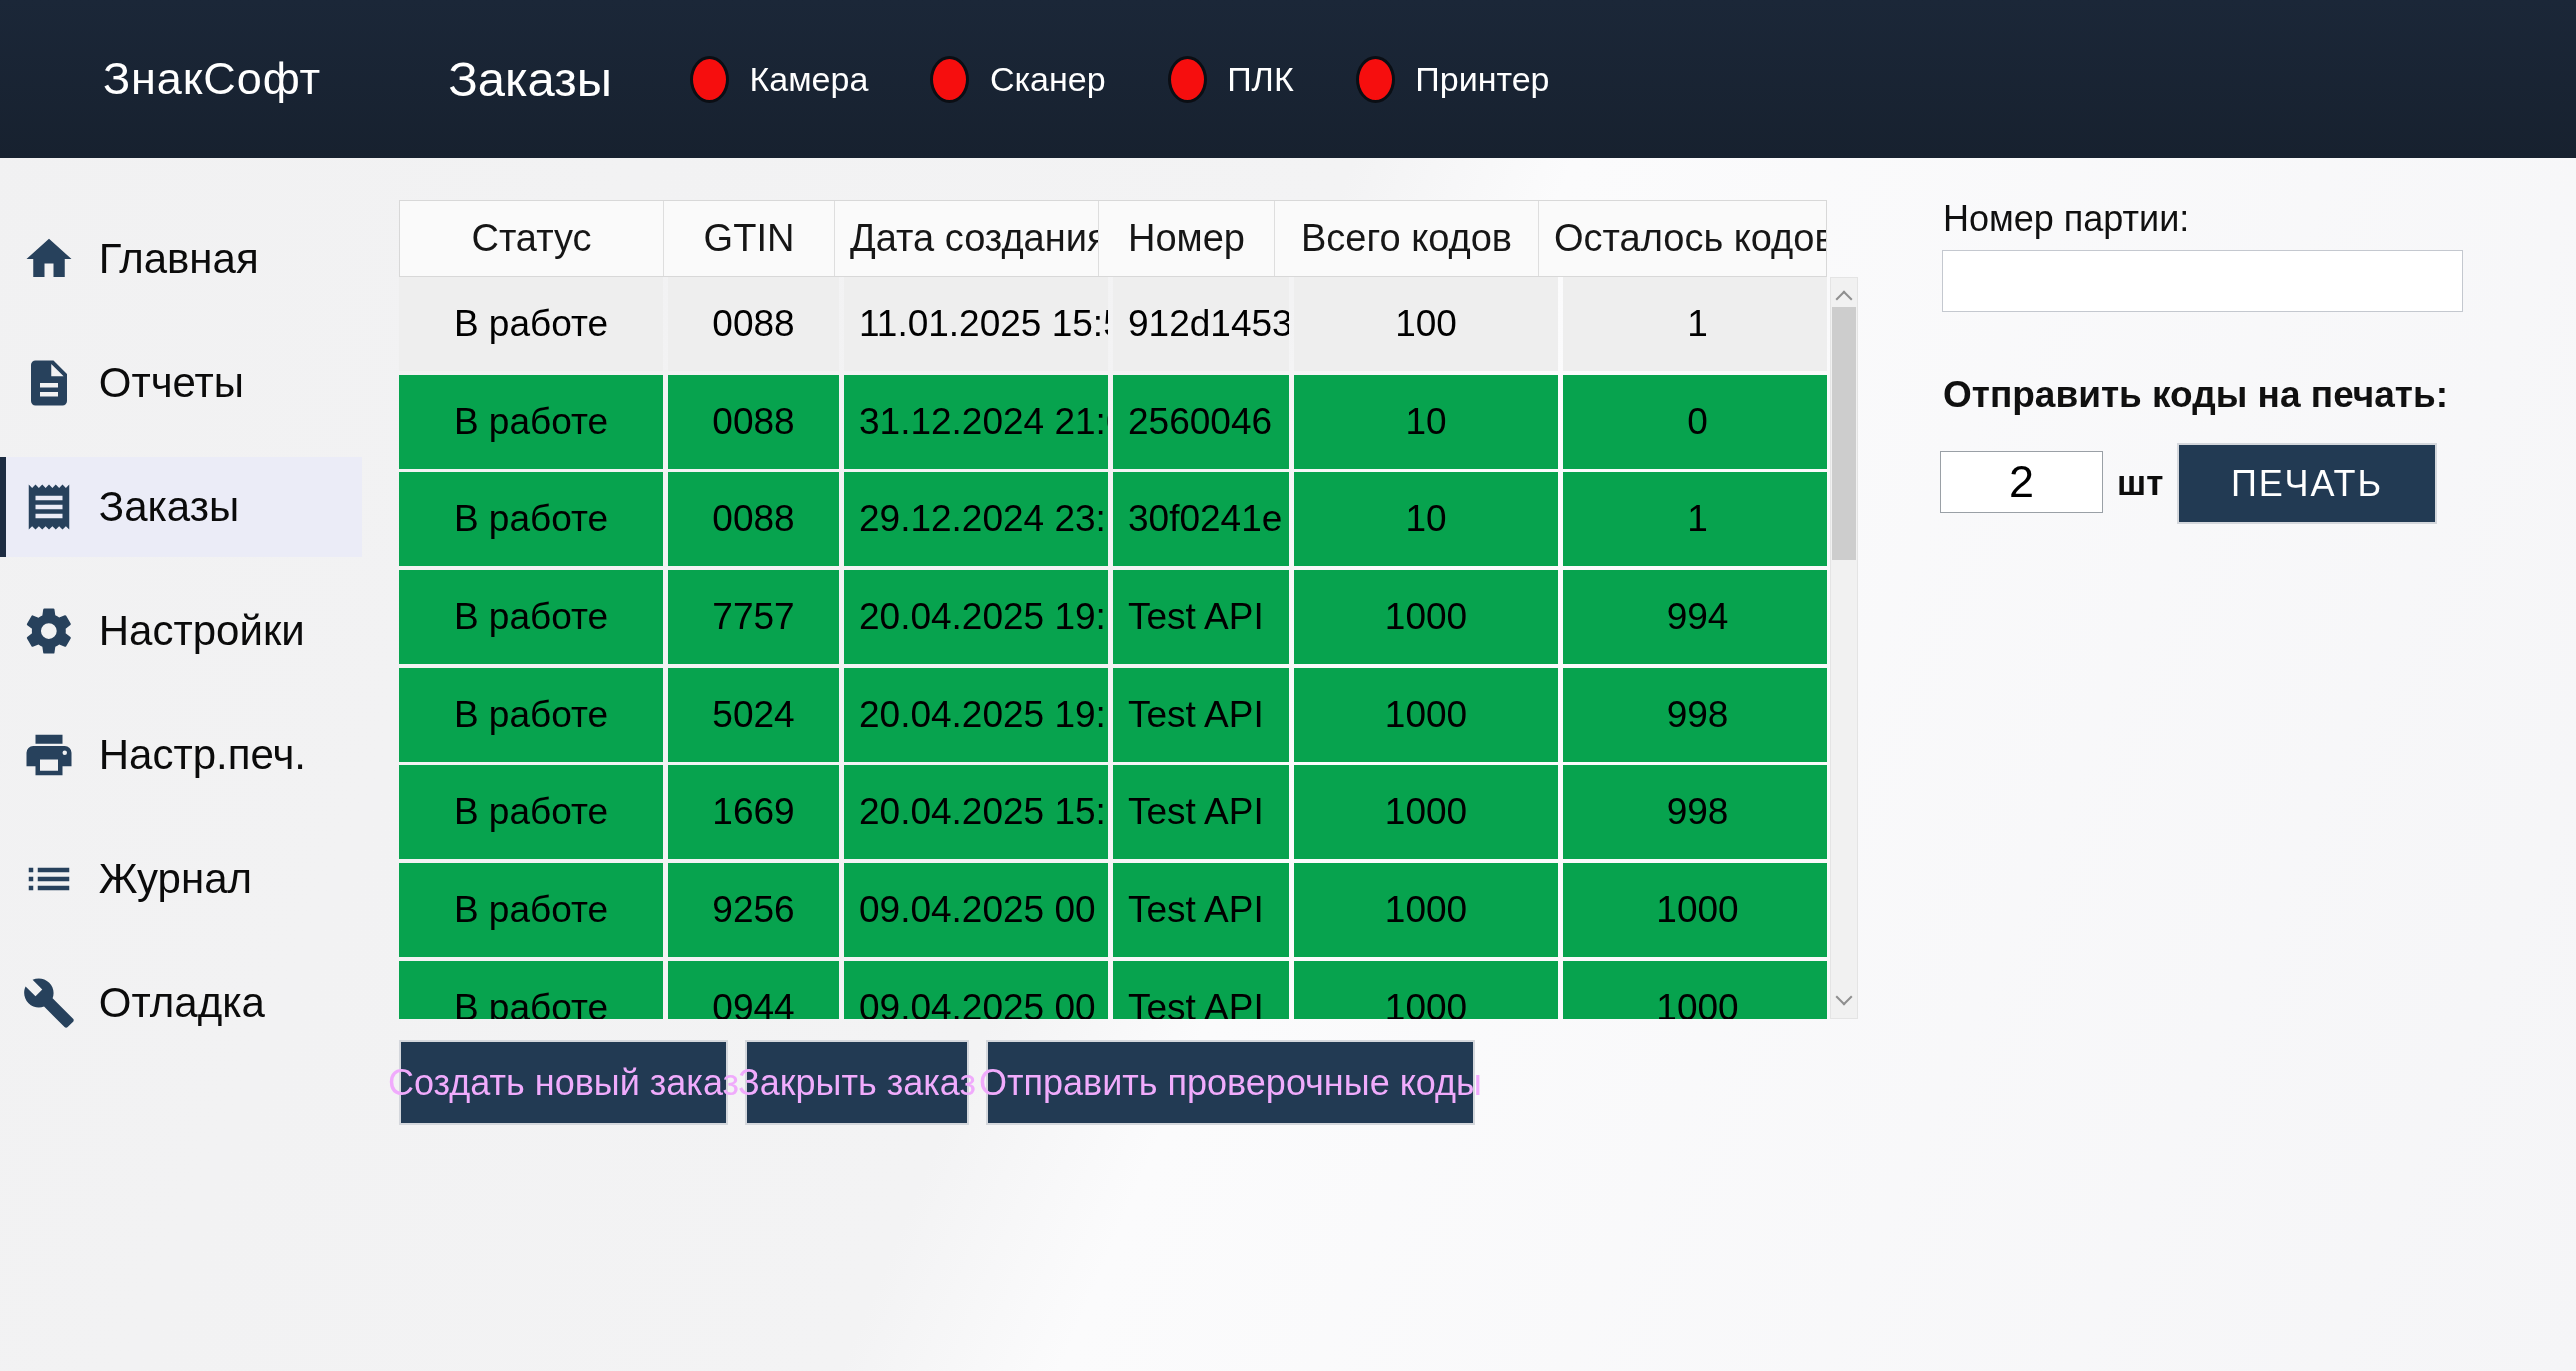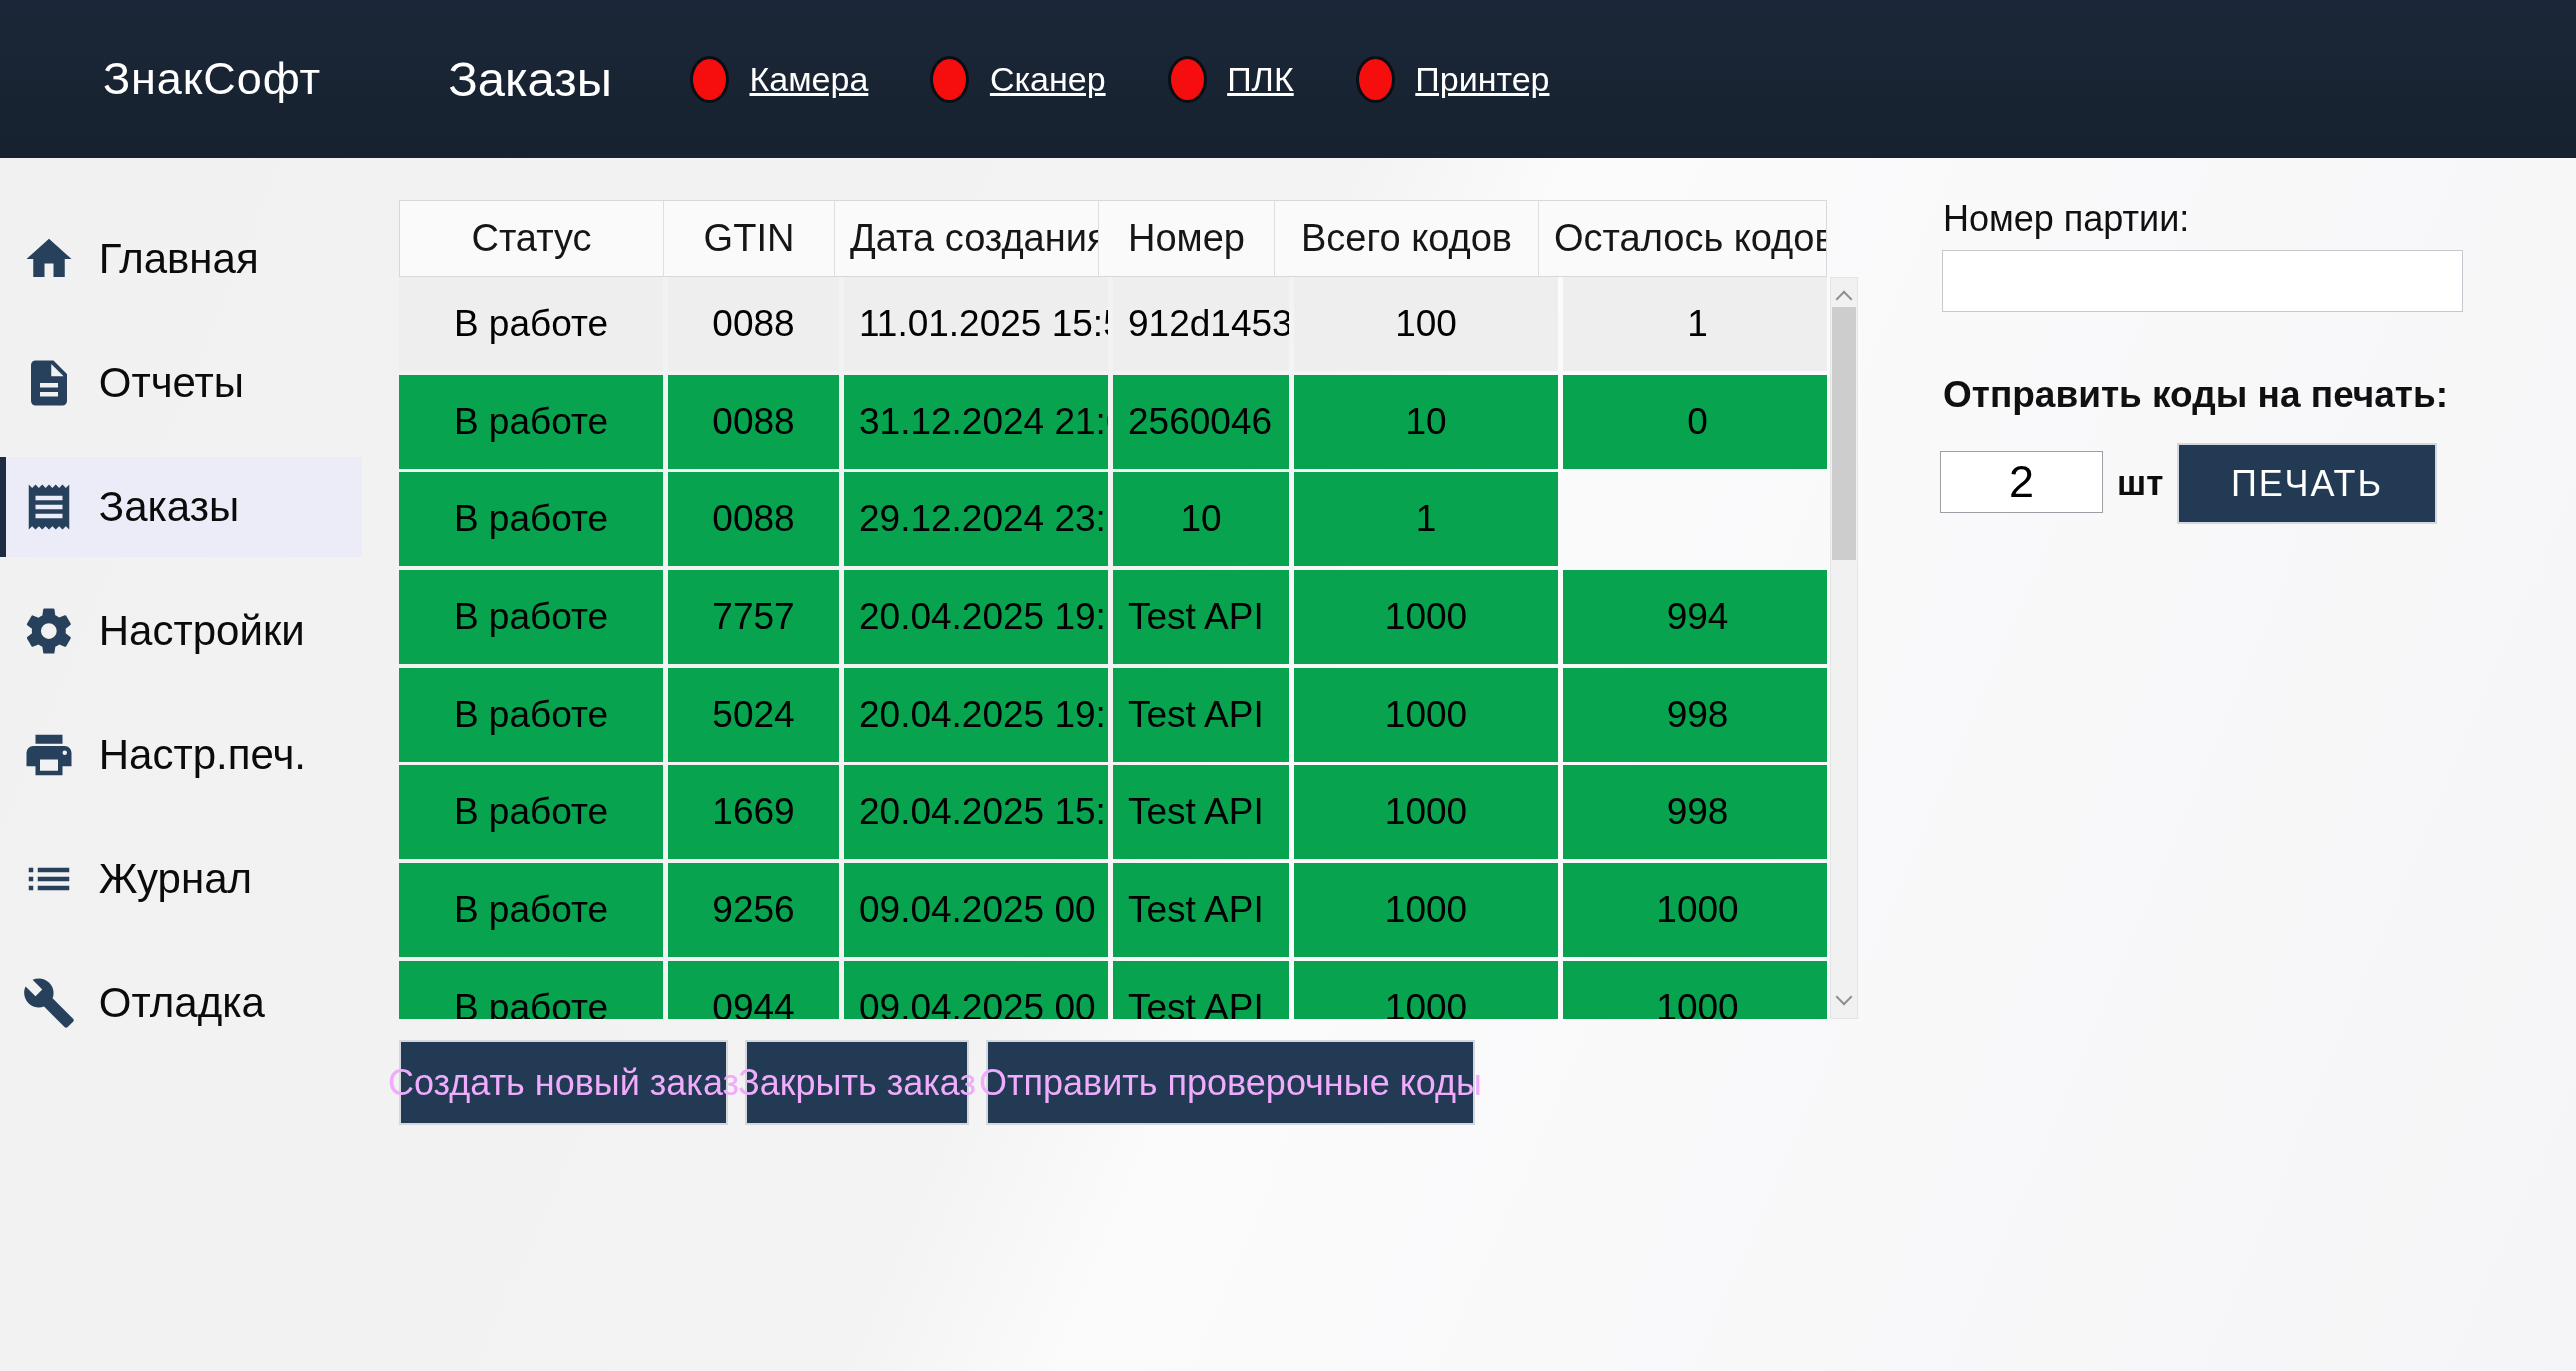--- a/index.html
+++ b/index.html
@@ -24,21 +24,21 @@
   .navbar{
     position:absolute;left:0;top:0;width:2576px;height:158px;
     background:linear-gradient(180deg,var(--navbar_bg2),var(--navbar_bg));
     display:flex;align-items:center;color:#fff;
   }
   .logo{margin-left:103px;font-size:45px;letter-spacing:0.9px;}
   .page-title{margin-left:127px;font-size:49px;}
   .indicators{margin-left:78px;display:flex;align-items:center;gap:62px;}
   .indicator{display:flex;align-items:center;gap:20.6px;}
   .dot{width:39px;height:47px;border-radius:50%;background:var(--status_red);border:3.7px solid #0a0e14;}
-  .ind-label{font-size:34px;color:#fff;text-decoration:underline;}
+  .ind-label{font-size:34px;color:#fff;}
   
   .sidebar{position:absolute;left:0;top:158px;width:362px;bottom:0;padding-top:51px;}
   .side-item{height:100px;margin-bottom:24px;display:flex;align-items:center;position:relative;cursor:pointer;}
   .side-item.active{background:var(--selected_bg);}
   .side-item.active::before{content:'';position:absolute;left:0;top:0;bottom:0;width:5.6px;background:var(--selected_bar);}
   .side-icon{width:54px;height:54px;margin-left:22.4px;flex:0 0 54px;display:flex;align-items:center;justify-content:center;}
   .side-icon svg{width:54px;height:54px;fill:var(--icon_navy);}
   .side-label{margin-left:22.4px;font-size:42px;font-weight:500;color:#0b0b0b;white-space:nowrap;}
   
   .thead{
@@ -206,20 +206,21 @@
       <div class="td">0088</div>
       <div class="td clip-left">31.12.2024 21:0</div>
       <div class="td clip-left">2560046</div>
       <div class="td">10</div>
       <div class="td">0</div>
     </div>
     <div class="trow green">
       <div class="td">В работе</div>
       <div class="td">0088</div>
       <div class="td clip-left">29.12.2024 23:1</div>
+      <div class="td clip-left">30f0241e</div>
       <div class="td">10</div>
       <div class="td">1</div>
     </div>
     <div class="trow green">
       <div class="td">В работе</div>
       <div class="td">7757</div>
       <div class="td clip-left">20.04.2025 19:</div>
       <div class="td clip-left">Test API</div>
       <div class="td">1000</div>
       <div class="td">994</div>

